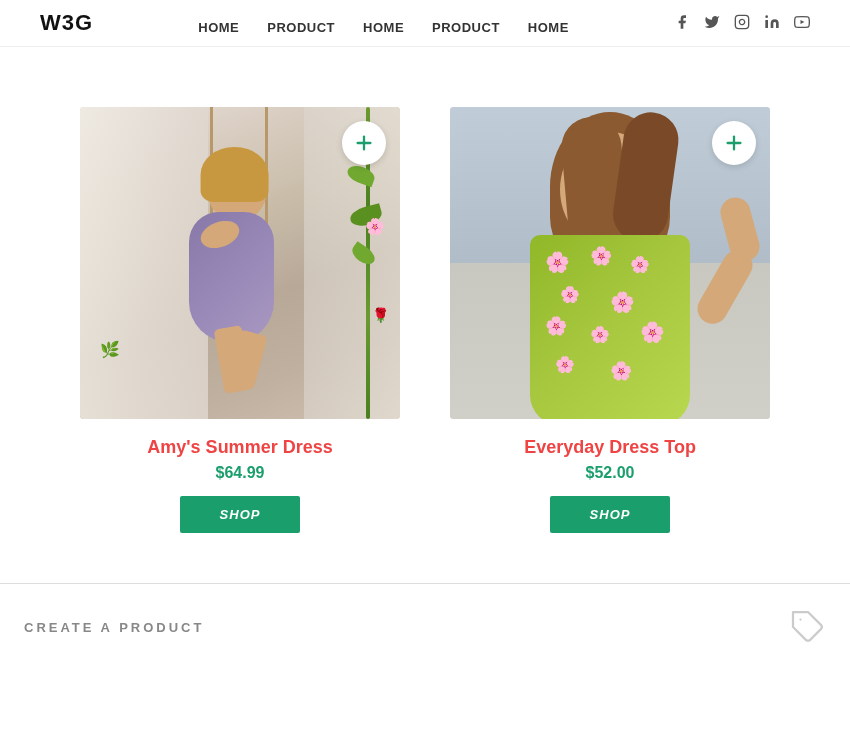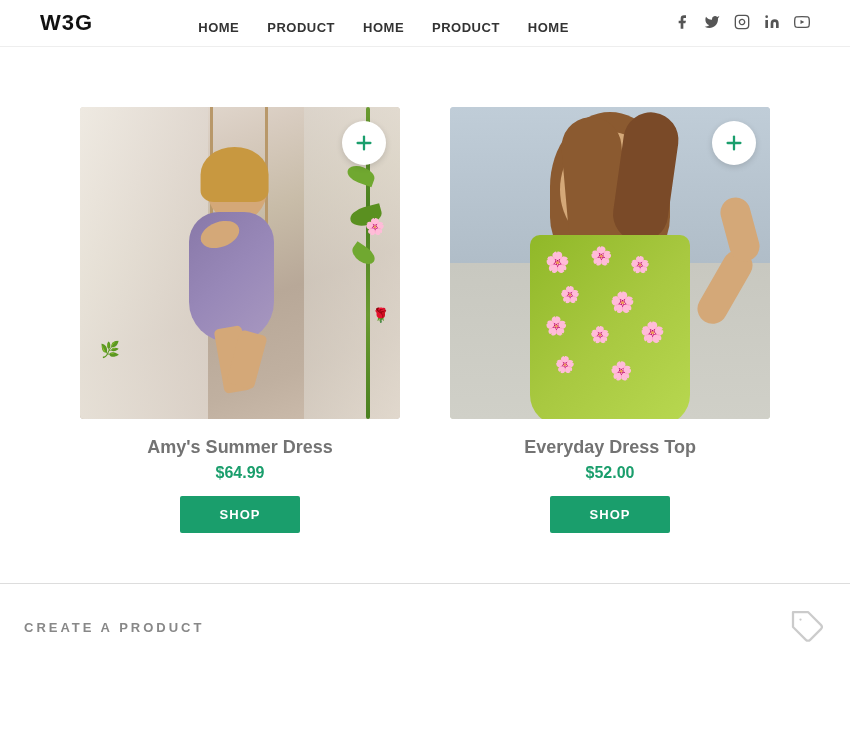--- a/index.html
+++ b/index.html
@@ -97,41 +97,42 @@
     }
     .add-btn svg {
       width: 22px;
       height: 22px;
     }
 
     .product-title {
       margin-top: 18px;
       font-size: 18px;
       font-weight: bold;
-      color: #737373;
+      color: #ef4444;
       text-align: right;
     }
     .product-price {
       margin-top: 6px;
       font-size: 16px;
       color: #1a9e6c;
       font-weight: 600;
       text-align: center;
     }
     .shop-btn {
       margin-top: 14px;
       background: #1a9e6c;
       color: #fff;
       border: none;
       padding: 11px 40px;
       font-size: 13px;
       font-weight: bold;
       letter-spacing: 1px;
       cursor: pointer;
       border-radius: 2px;
+      font-style: italic;
     }
 
     
     .divider {
       width: 100%;
       height: 1px;
       background: #ddd;
       margin: 0 0 0 0;
     }
 

